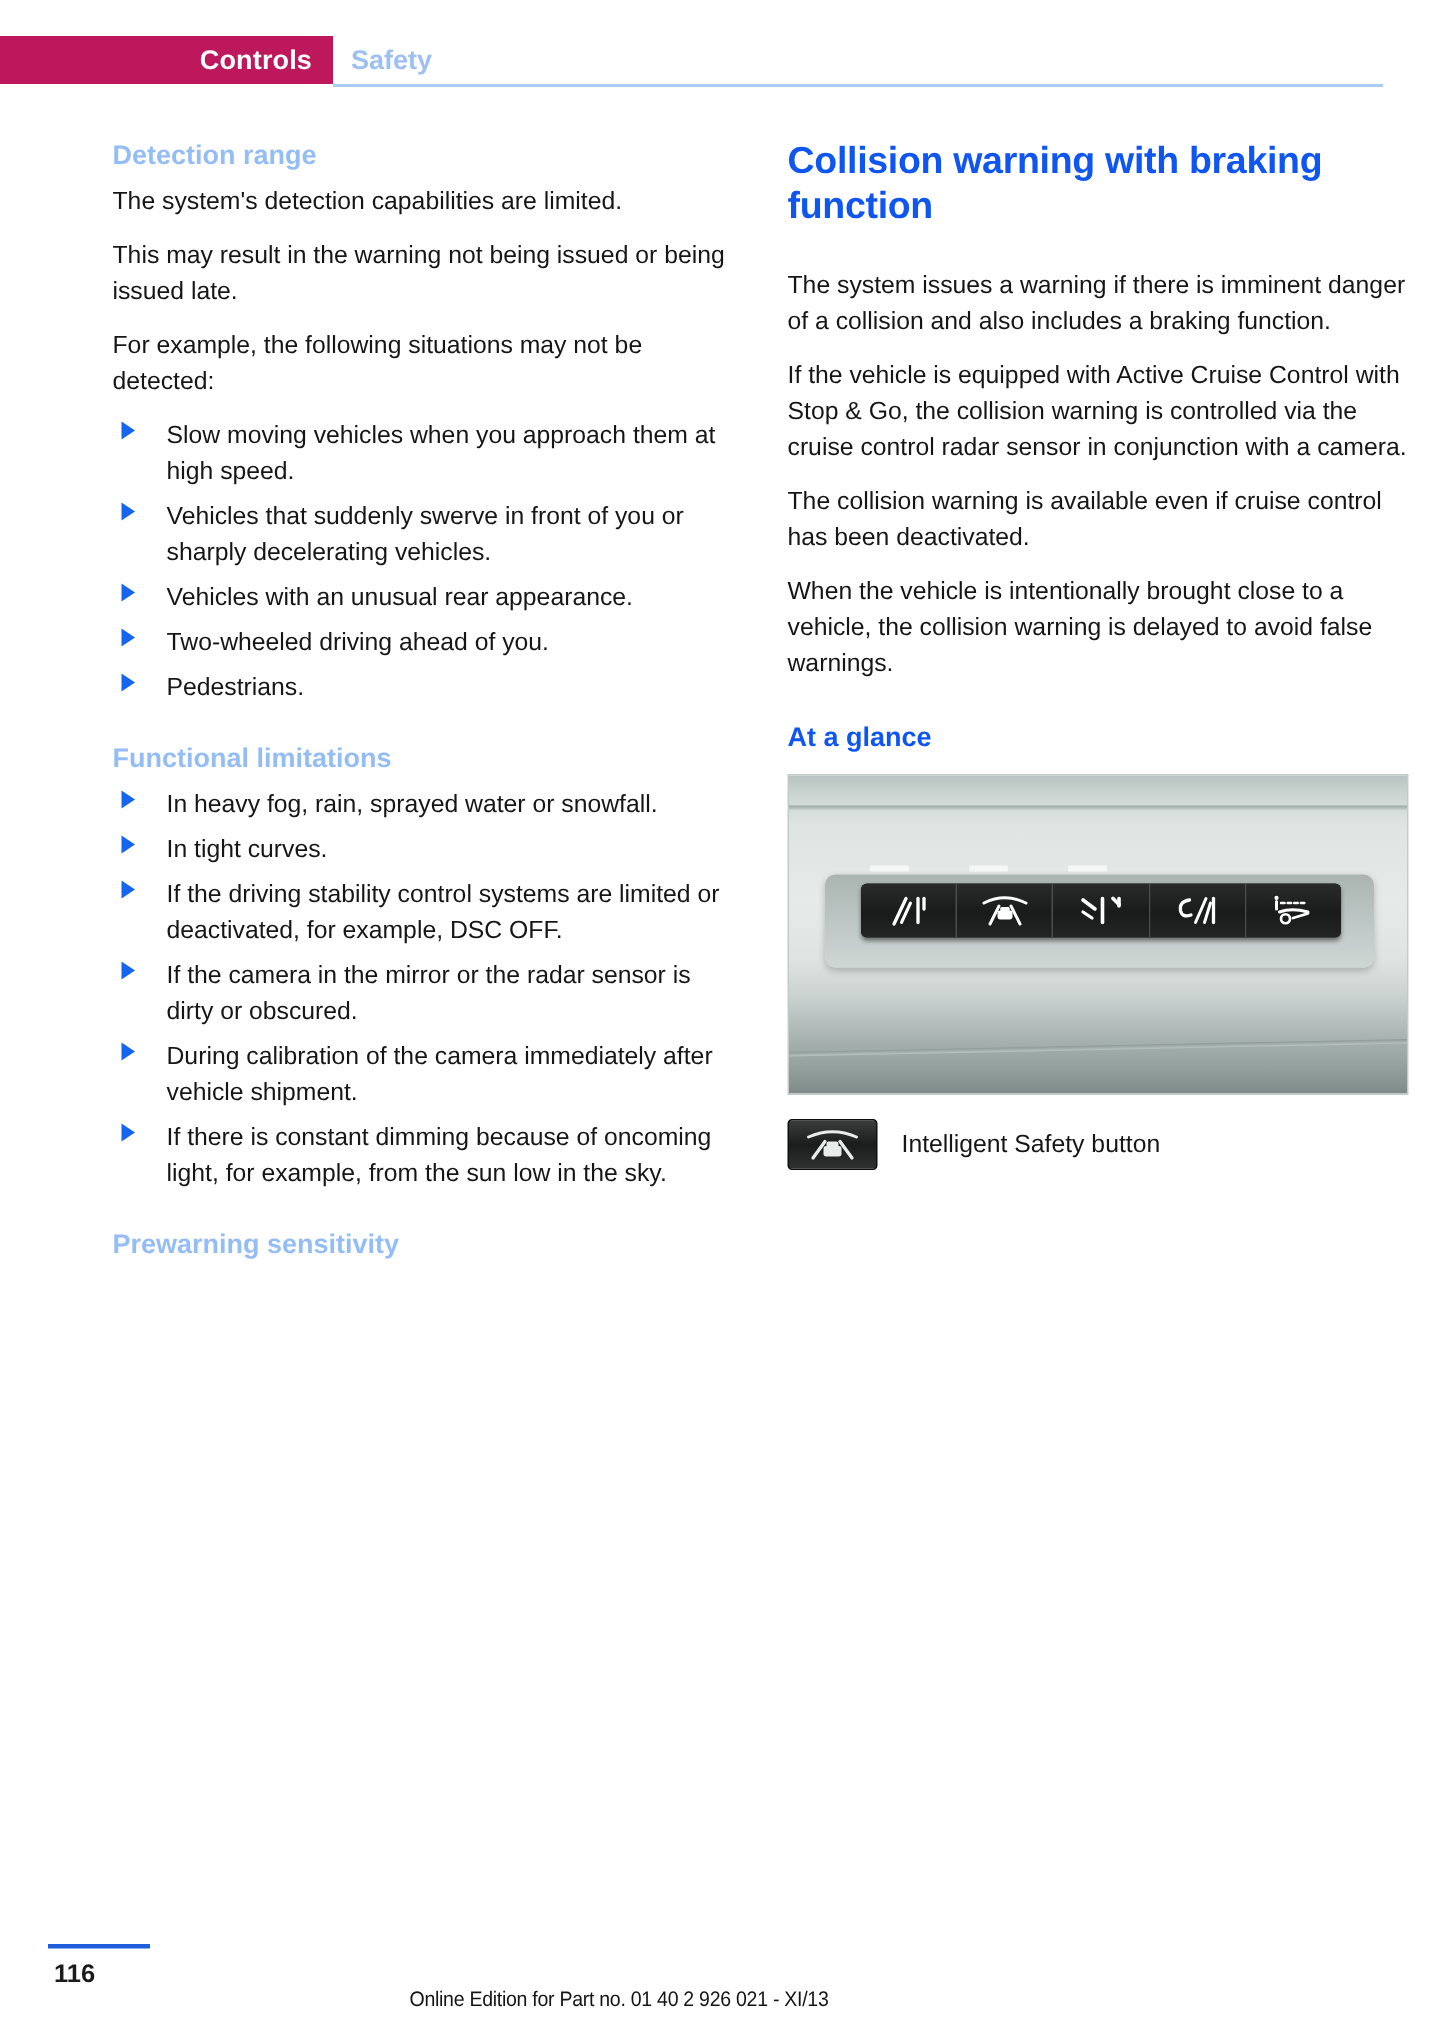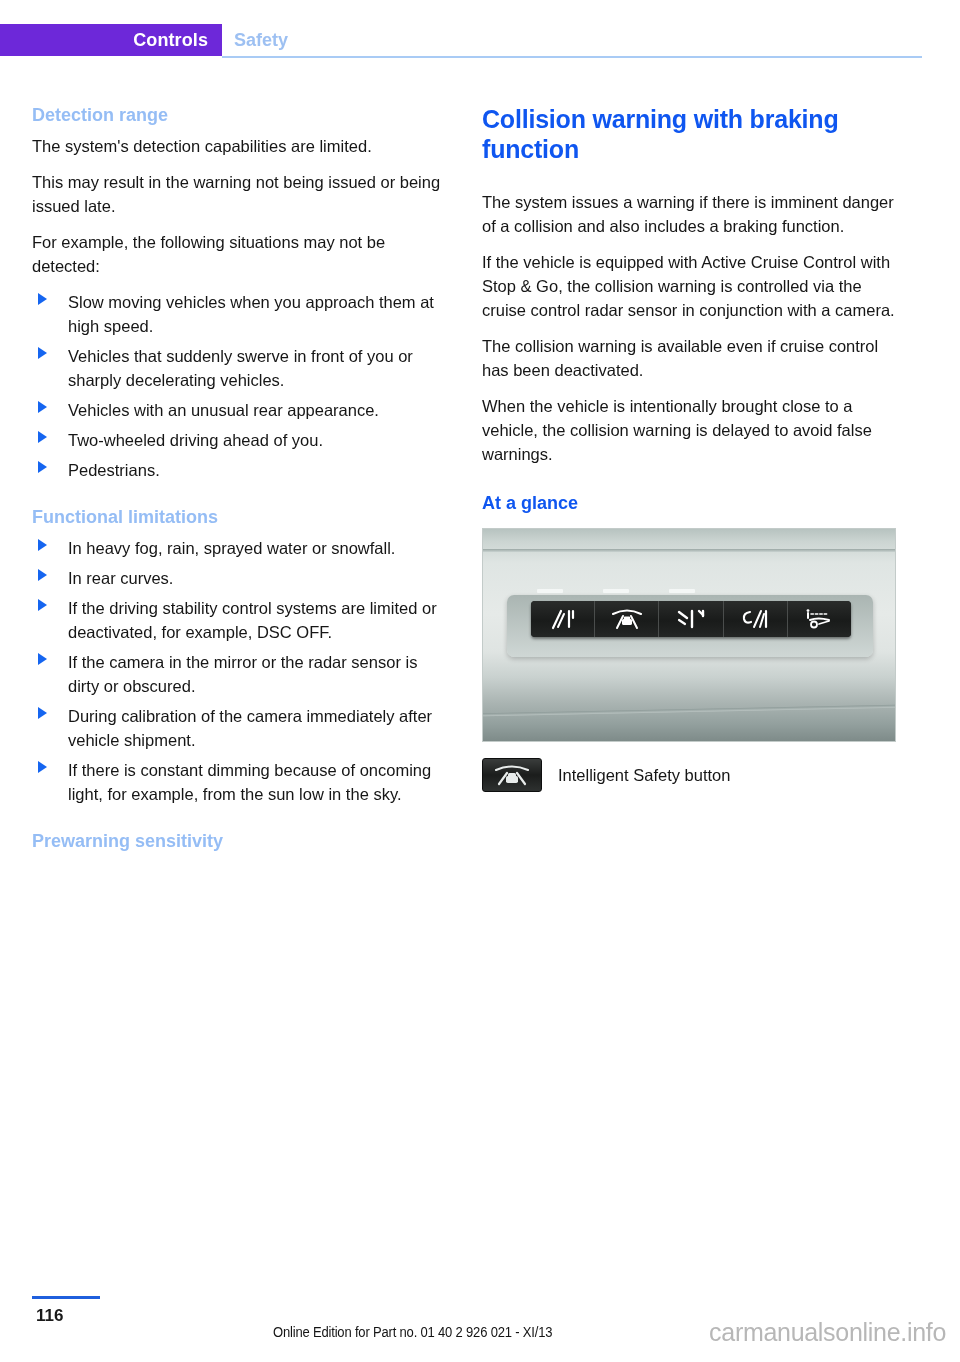--- a/index.html
+++ b/index.html
@@ -18,21 +18,21 @@
   .header {
     position: absolute;
     top: 0; left: 0;
     width: 960px;
     height: 62px;
   }
   .tab-active {
     position: absolute;
     left: 0; top: 24px;
     width: 222px; height: 32px;
-    background: #6d28d9;
+    background: #be185d;
     display: flex;
     align-items: center;
     justify-content: flex-end;
     padding-right: 14px;
   }
   .tab-active-label {
     color: #ffffff;
     font-size: 18px;
     font-weight: bold;
     letter-spacing: 0.1px;
@@ -60,22 +60,23 @@
 
   
   .page {
     position: absolute;
     top: 92px;
     left: 0;
     width: 960px;
   }
   .col {
     position: absolute;
-    top: 12px;
+    top: 0;
     width: 420px;
+    margin-left: 43px;
   }
   .col-left  { left: 32px; }
   .col-right { left: 482px; }
 
   h1.doc-title {
     font-size: 25px;
     line-height: 30px;
     font-weight: bold;
     color: #0f56f0;
     margin: 0 0 26px 0;
@@ -267,21 +268,21 @@
       <li><span class="marker"></span><span>Slow moving vehicles when you approach them at high speed.</span></li>
       <li><span class="marker"></span><span>Vehicles that suddenly swerve in front of you or sharply decelerating vehicles.</span></li>
       <li><span class="marker"></span><span>Vehicles with an unusual rear appearance.</span></li>
       <li><span class="marker"></span><span>Two-wheeled driving ahead of you.</span></li>
       <li><span class="marker"></span><span>Pedestrians.</span></li>
     </ul>
 
     <h3 class="sec-light spaced-top">Functional limitations</h3>
     <ul class="bullets">
       <li><span class="marker"></span><span>In heavy fog, rain, sprayed water or snowfall.</span></li>
-      <li><span class="marker"></span><span>In rear curves.</span></li>
+      <li><span class="marker"></span><span>In tight curves.</span></li>
       <li><span class="marker"></span><span>If the driving stability control systems are limited or deactivated, for example, DSC OFF.</span></li>
       <li><span class="marker"></span><span>If the camera in the mirror or the radar sensor is dirty or obscured.</span></li>
       <li><span class="marker"></span><span>During calibration of the camera immediately after vehicle shipment.</span></li>
       <li><span class="marker"></span><span>If there is constant dimming because of oncoming light, for example, from the sun low in the sky.</span></li>
     </ul>
 
     <h3 class="sec-light spaced-top">Prewarning sensitivity</h3>
   </div>
 
   <div class="col col-right">
@@ -364,14 +365,13 @@
       <div class="caption-text">Intelligent Safety button</div>
     </div>
 
   </div>
 </div>
 
 <div class="footer">
   <div class="footer-rule"></div>
   <div class="page-no">116</div>
   <div class="edition">Online Edition for Part no. 01 40 2 926 021 - XI/13</div>
-  <div class="watermark">carmanualsonline.info</div>
 </div>
 
 </body></html>

